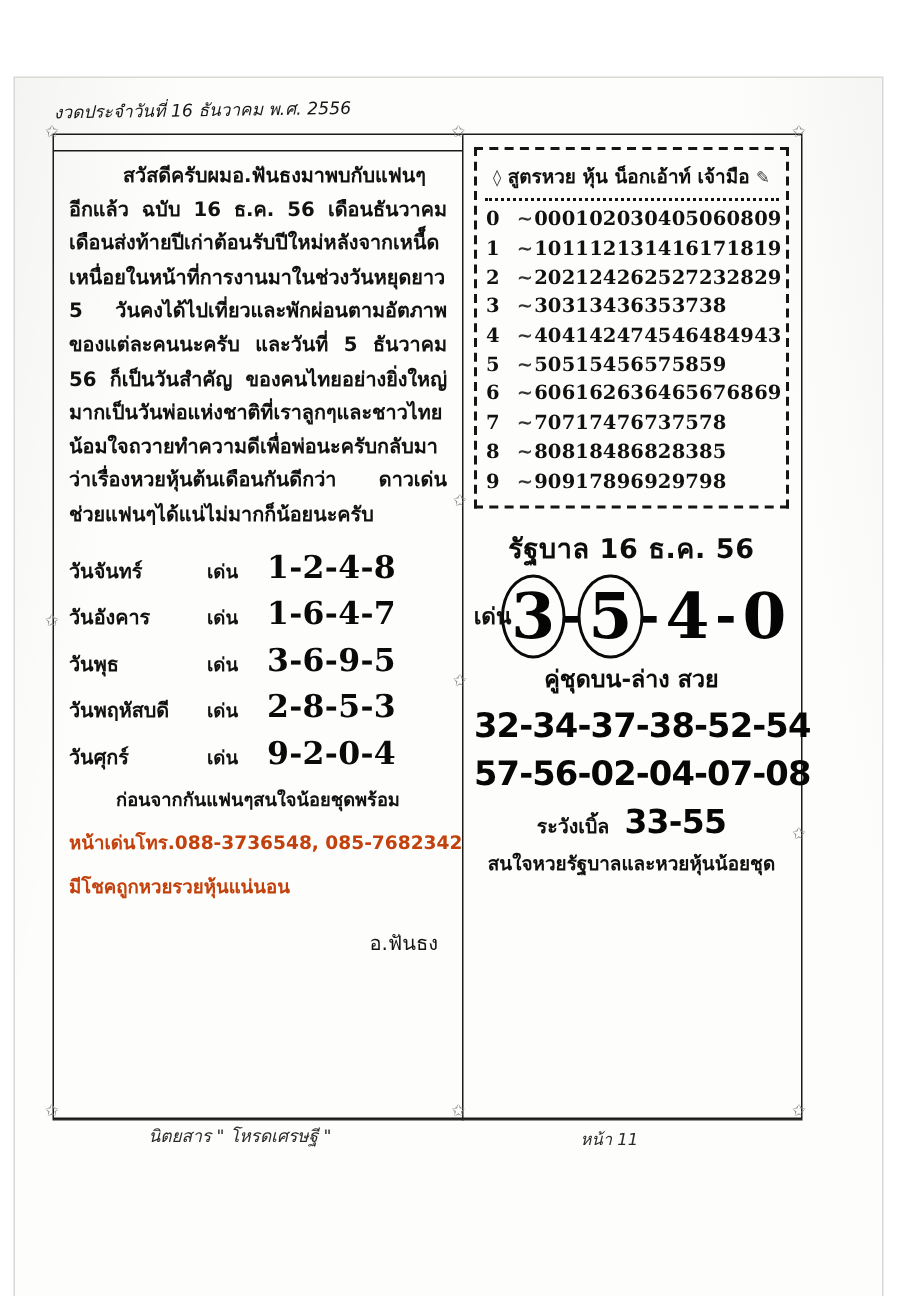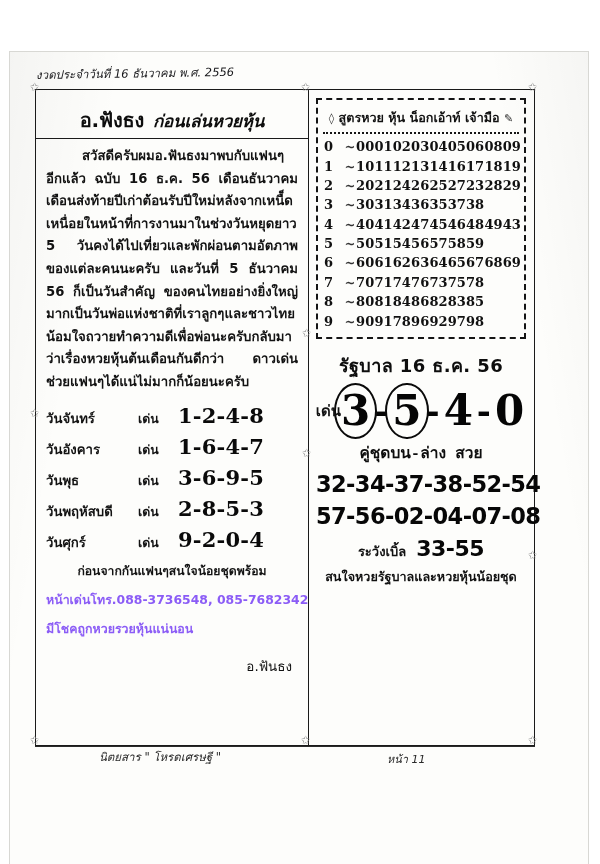--- a/index.html
+++ b/index.html
@@ -174,21 +174,21 @@
   .note-center {
     text-align: center;
     font-size: 12.2px;
     font-weight: bold;
     color: #121212;
     margin-top: 8px;
   }
   .note-line {
     font-size: 12.4px;
     font-weight: bold;
-    color: #8b5cf6;
+    color: #c2410c;
     margin-top: 10px;
     white-space: nowrap;
   }
   .sign-off {
     text-align: right;
     font-size: 13.4px;
     font-weight: normal;
     color: #121212;
     margin-top: 18px;
     padding-right: 6px;
@@ -298,21 +298,20 @@
     font-size: 34px;
     padding: 0 2px;
   }
 
   .pair-title {
     font-size: 15.5px;
     font-weight: bold;
     color: #0d0d0d;
     margin-top: 2px;
     white-space: nowrap;
-    font-family: Liberation Mono, monospace;
   }
   .pair-row {
     font-family: "DejaVu Sans", "Liberation Sans", sans-serif;
     font-size: 22.5px;
     font-weight: bold;
     color: #070707;
     letter-spacing: -0.6px;
     margin-top: 6px;
     white-space: nowrap;
   }
@@ -398,24 +397,20 @@
       <div class="star" style="left:-6px; top:318px;">✩</div>
       <div class="star" style="left:266px; top:238px;">✩</div>
       <div class="star" style="left:266px; top:358px;">✩</div>
       <div class="star" style="left:492px; top:460px;">✩</div>
       <div class="star" style="left:-6px; top:645px;">✩</div>
       <div class="star" style="left:265px; top:645px;">✩</div>
       <div class="star" style="left:492px; top:645px;">✩</div>
 
       <div class="left-col">
 
-        <div class="masthead">
-          <span class="brand">อ.ฟังธง</span>
-          <span class="tag">ก่อนเล่นหวยหุ้น</span>
-        </div>
         <div class="masthead-rule"></div>
 
         <div class="body-text">
           <p class="indent">สวัสดีครับผมอ.ฟันธงมาพบกับแฟนๆอีกแล้ว ฉบับ 16 ธ.ค. 56 เดือนธันวาคมเดือนส่งท้ายปีเก่าต้อนรับปีใหม่หลังจากเหนื็ดเหนื่อยในหน้าที่การงานมาในช่วงวันหยุดยาว 5 วันคงได้ไปเที่ยวและพักผ่อนตามอัตภาพของแต่ละคนนะครับ และวันที่ 5 ธันวาคม 56 ก็เป็นวันสำคัญ ของคนไทยอย่างยิ่งใหญ่มากเป็นวันพ่อแห่งชาติที่เราลูกๆและชาวไทยน้อมใจถวายทำความดีเพื่อพ่อนะครับกลับมาว่าเรื่องหวยหุ้นต้นเดือนกันดีกว่า ดาวเด่นช่วยแฟนๆได้แน่ไม่มากก็น้อยนะครับ</p>
         </div>
 
         <div class="day-rows">
 
           <div class="day-row">
             <span class="dname">วันจันทร์</span>

